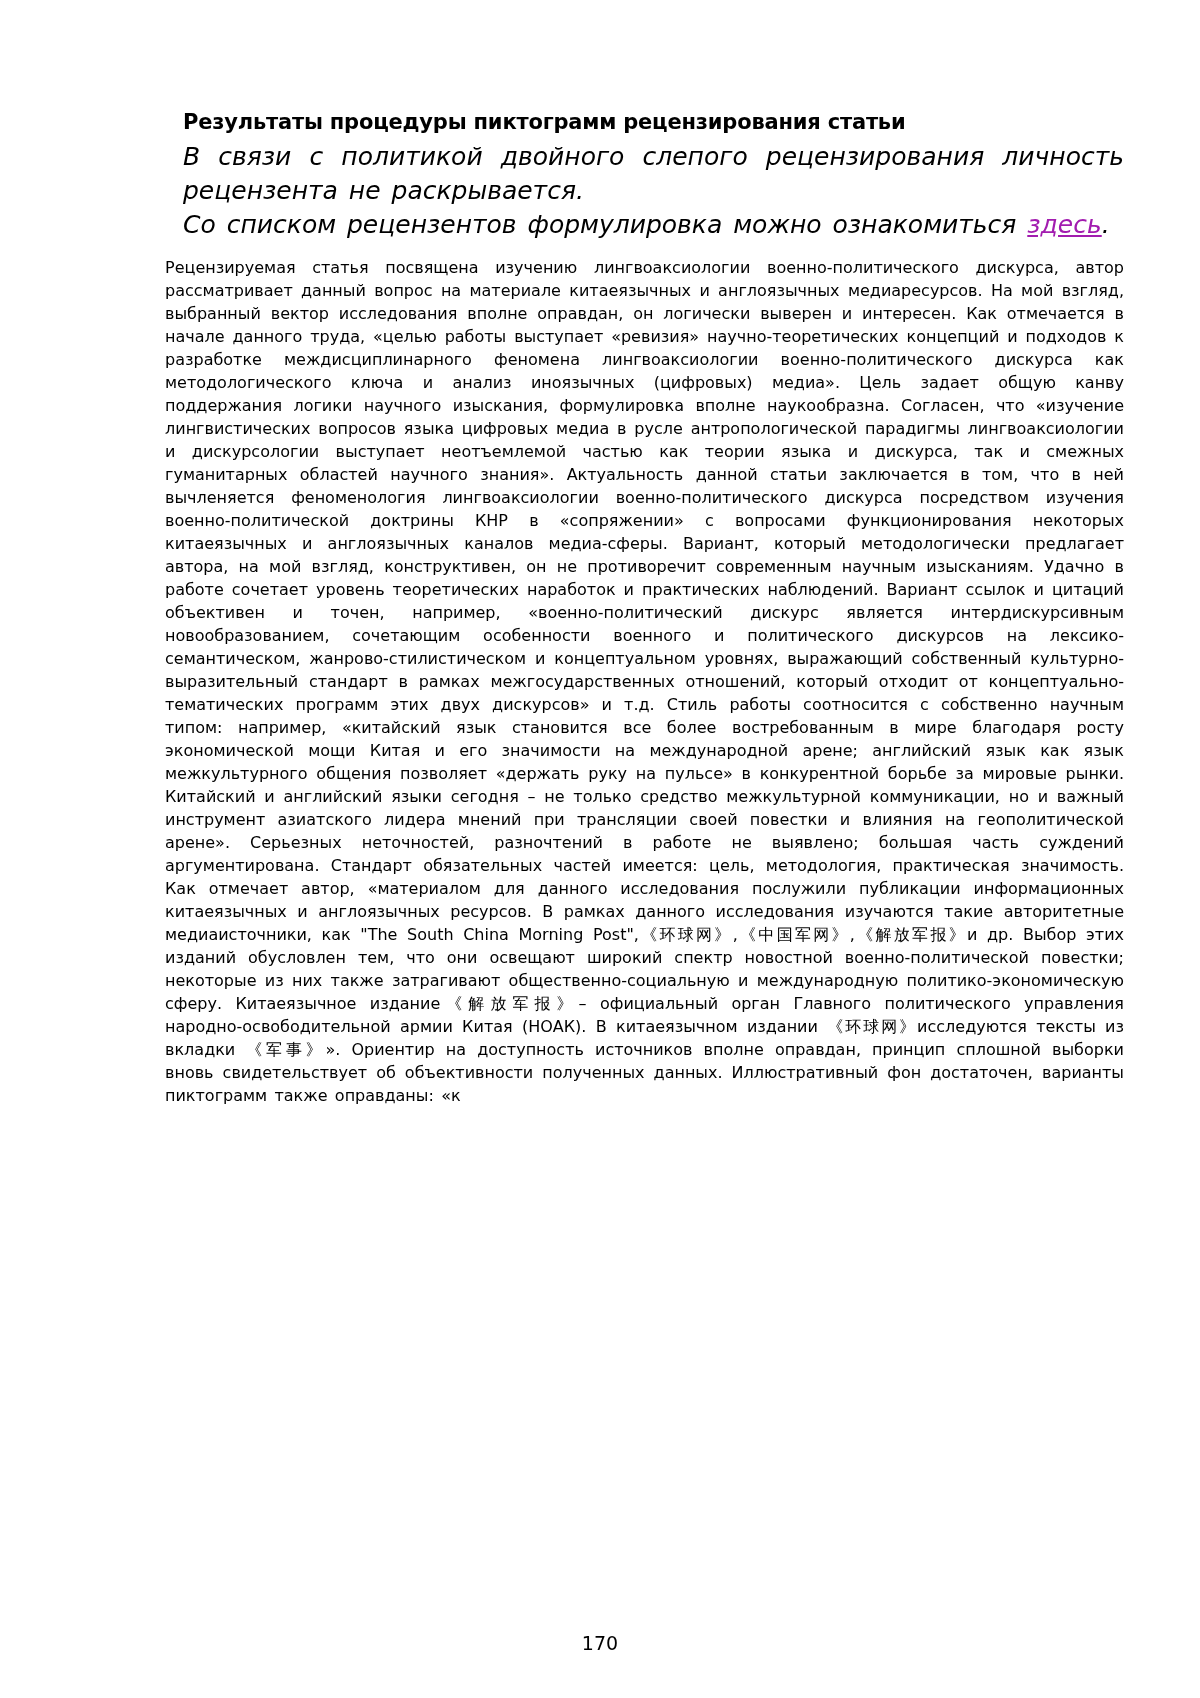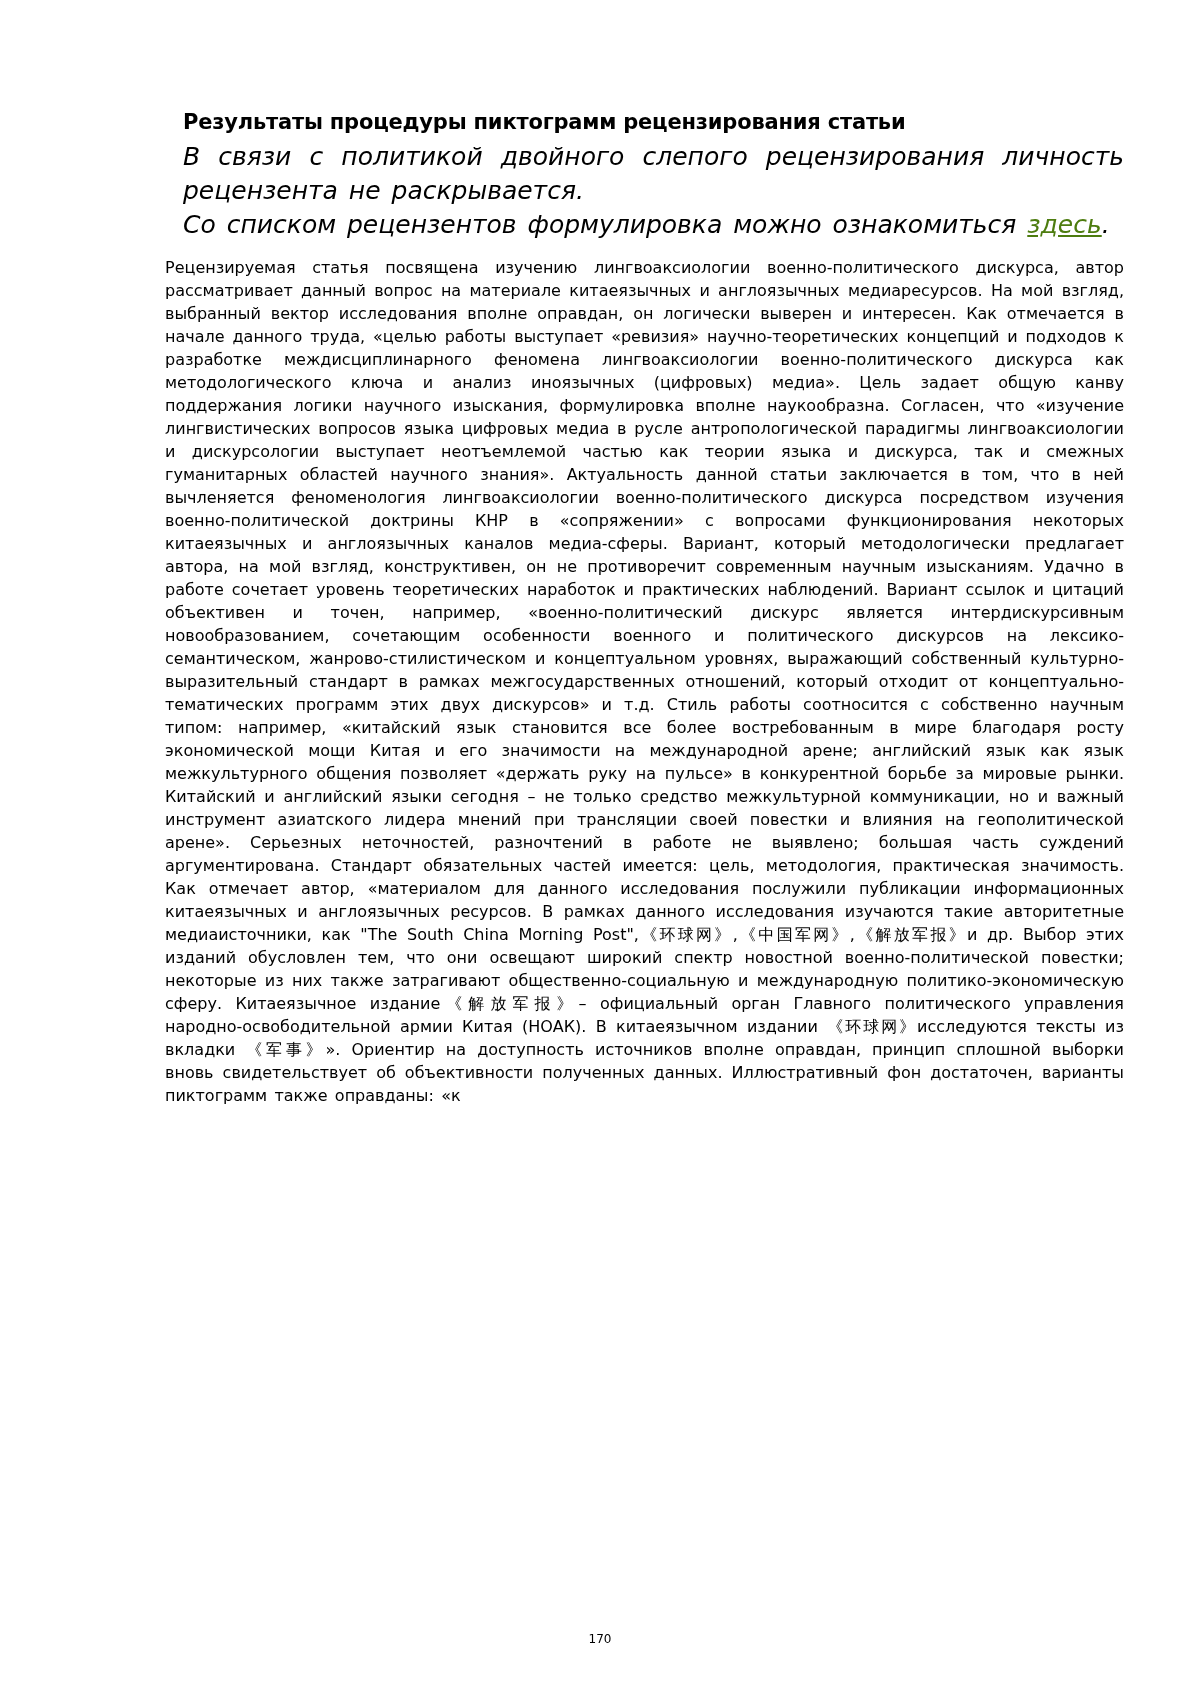--- a/index.html
+++ b/index.html
@@ -64,34 +64,34 @@
     line-height: 23px;
     text-align: justify;
     word-spacing: 0.14em;
   }
   .page-footer {
     position: absolute;
     top: 1632px;
     left: 0;
     width: 100%;
     text-align: center;
-    font-size: 12px;
+    font-size: 19px;
   }
 </style>
 </head>
 <body>
 
 <div class="page">
 
 
   <div class="page-title">Результаты процедуры пиктограмм рецензирования статьи</div>
 
   <div class="notice">
     <div>В связи с политикой двойного слепого рецензирования личность рецензента не раскрывается.</div>
-    <div><span>Со списком рецензентов формулировка можно ознакомиться </span><span class="reviewer-link" style="color: #4d7c0f;">здесь</span><span>.</span></div>
+    <div><span>Со списком рецензентов формулировка можно ознакомиться </span><span class="reviewer-link" style="color: #a21caf;">здесь</span><span>.</span></div>
   </div>
 
   <div class="review-body">Рецензируемая статья посвящена изучению лингвоаксиологии военно-политического дискурса, автор рассматривает данный вопрос на материале китаеязычных и англоязычных медиаресурсов. На мой взгляд, выбранный вектор исследования вполне оправдан, он логически выверен и интересен. Как отмечается в начале данного труда, «целью работы выступает «ревизия» научно-теоретических концепций и подходов к разработке междисциплинарного феномена лингвоаксиологии военно-политического дискурса как методологического ключа и анализ иноязычных (цифровых) медиа». Цель задает общую канву поддержания логики научного изыскания, формулировка вполне наукообразна. Согласен, что «изучение лингвистических вопросов языка цифровых медиа в русле антропологической парадигмы лингвоаксиологии и дискурсологии выступает неотъемлемой частью как теории языка и дискурса, так и смежных гуманитарных областей научного знания». Актуальность данной статьи заключается в том, что в ней вычленяется феноменология лингвоаксиологии военно-политического дискурса посредством изучения военно-политической доктрины КНР в «сопряжении» с вопросами функционирования некоторых китаеязычных и англоязычных каналов медиа-сферы. Вариант, который методологически предлагает автора, на мой взгляд, конструктивен, он не противоречит современным научным изысканиям. Удачно в работе сочетает уровень теоретических наработок и практических наблюдений. Вариант ссылок и цитаций объективен и точен, например, «военно-политический дискурс является интердискурсивным новообразованием, сочетающим особенности военного и политического дискурсов на лексико-семантическом, жанрово-стилистическом и концептуальном уровнях, выражающий собственный культурно-выразительный стандарт в рамках межгосударственных отношений, который отходит от концептуально-тематических программ этих двух дискурсов» и т.д. Стиль работы соотносится с собственно научным типом: например, «китайский язык становится все более востребованным в мире благодаря росту экономической мощи Китая и его значимости на международной арене; английский язык как язык межкультурного общения позволяет «держать руку на пульсе» в конкурентной борьбе за мировые рынки. Китайский и английский языки сегодня – не только средство межкультурной коммуникации, но и важный инструмент азиатского лидера мнений при трансляции своей повестки и влияния на геополитической арене». Серьезных неточностей, разночтений в работе не выявлено; большая часть суждений аргументирована. Стандарт обязательных частей имеется: цель, методология, практическая значимость. Как отмечает автор, «материалом для данного исследования послужили публикации информационных китаеязычных и англоязычных ресурсов. В рамках данного исследования изучаются такие авторитетные медиаисточники, как "The South China Morning Post",《环球网》,《中国军网》,《解放军报》и др. Выбор этих изданий обусловлен тем, что они освещают широкий спектр новостной военно-политической повестки; некоторые из них также затрагивают общественно-социальную и международную политико-экономическую сферу. Китаеязычное издание《解放军报》– официальный орган Главного политического управления народно-освободительной армии Китая (НОАК). В китаеязычном издании 《环球网》исследуются тексты из вкладки 《军事》». Ориентир на доступность источников вполне оправдан, принцип сплошной выборки вновь свидетельствует об объективности полученных данных. Иллюстративный фон достаточен, варианты пиктограмм также оправданы: «к</div>
 
   <div class="page-footer">
     <span>170</span>
   </div>
 
 </div>
 

